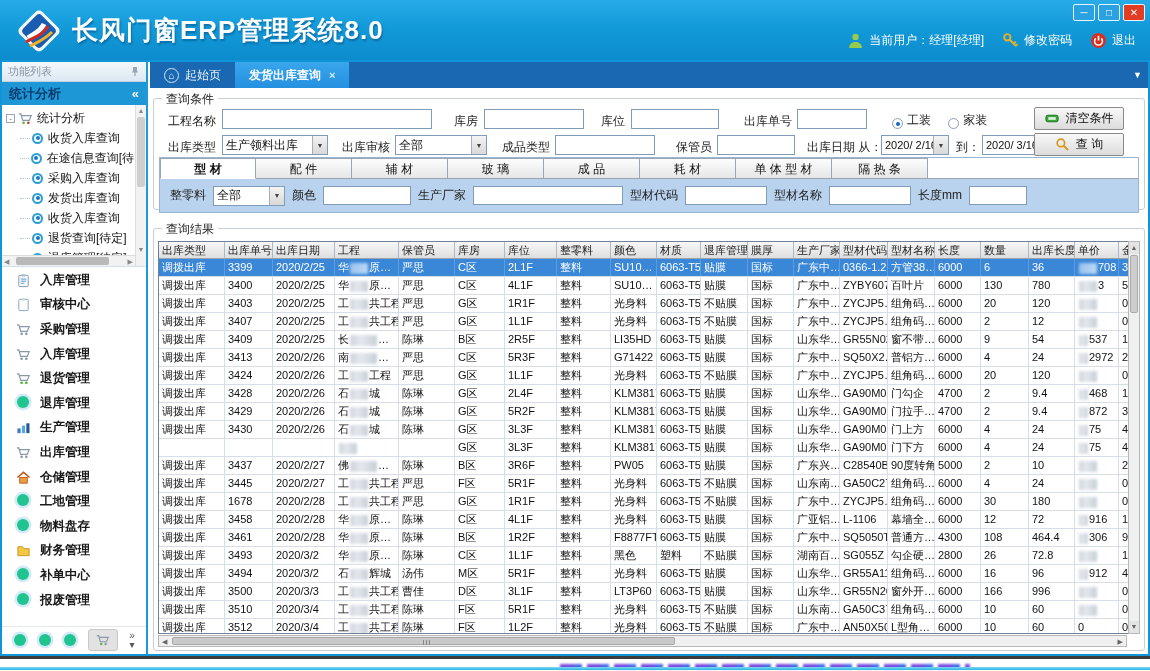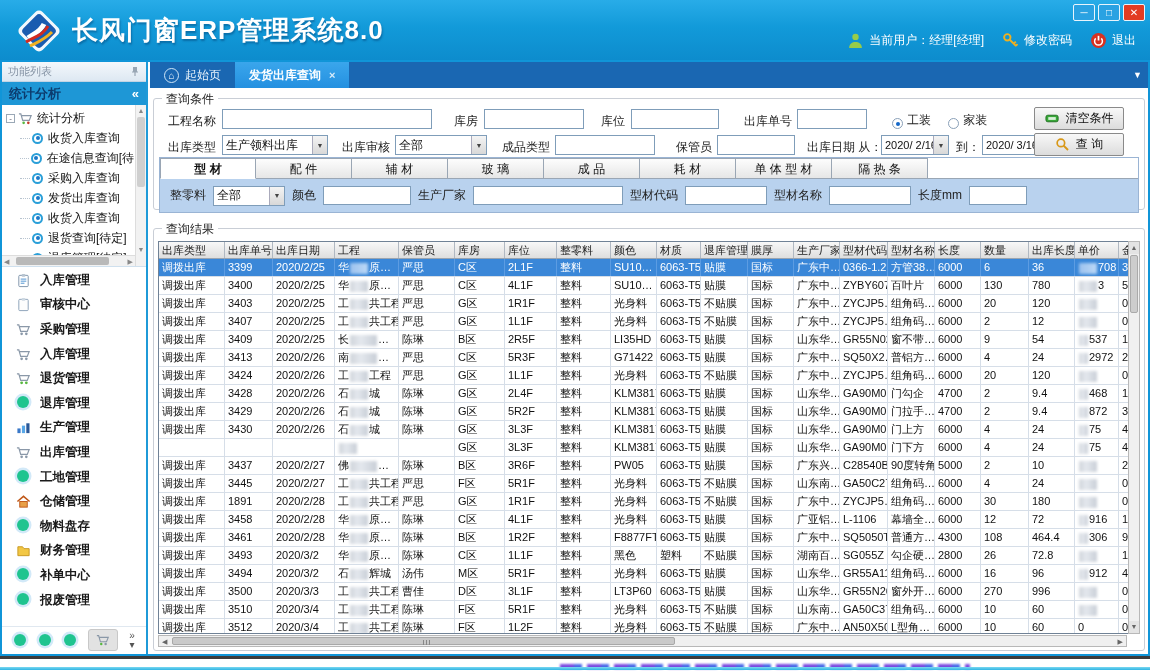--- a/index.html
+++ b/index.html
@@ -309,32 +309,32 @@
                 <svg viewBox="0 0 16 16">
                   <path d="M1 3h2l2 7h7l2-5H4" fill="none" stroke="#8a98a8" stroke-width="1.3"></path>
                   <circle cx="6" cy="12.6" r="1.4" fill="#8a98a8"></circle>
                   <circle cx="11" cy="12.6" r="1.4" fill="#8a98a8"></circle>
                 </svg>
               </span>
      <span>出库管理</span>
             </div>
             <div class="mitem">
      <span style="display:flex;width:15px;height:15px">
-                <span class="c-ic"></span>
-              </span>
-     <span>工地管理</span>
-            </div>
-            <div class="mitem">
-     <span style="display:flex;width:15px;height:15px">
                 <svg viewBox="0 0 16 16">
                   <path d="M1.5 8l6.5-5.5L14.5 8" fill="none" stroke="#c05818" stroke-width="1.6"></path>
                   <rect x="4" y="8" width="8" height="6" fill="#e8a048" stroke="#c05818"></rect>
                 </svg>
               </span>
      <span>仓储管理</span>
+            </div>
+            <div class="mitem">
+     <span style="display:flex;width:15px;height:15px">
+                <span class="c-ic"></span>
+              </span>
+     <span>工地管理</span>
             </div>
             <div class="mitem">
      <span style="display:flex;width:15px;height:15px">
                 <span class="c-ic"></span>
               </span>
      <span>物料盘存</span>
             </div>
             <div class="mitem">
      <span style="display:flex;width:15px;height:15px">
                 <svg viewBox="0 0 16 16">
@@ -786,21 +786,21 @@
                 <div class="gcell" style="width:48px">GA50C27</div>
                 <div class="gcell" style="width:47px">组角码…</div>
                 <div class="gcell" style="width:46px">6000</div>
                 <div class="gcell" style="width:48px">4</div>
                 <div class="gcell" style="width:46px">24</div>
                 <div class="gcell" style="width:44px"><span class="rd" style="width:18px"></span></div>
                 <div class="gcell" style="width:23px">0</div>
               </div>
               <div class="grow">
                 <div class="gcell" style="width:66px">调拨出库</div>
-                <div class="gcell" style="width:48px">1891</div>
+                <div class="gcell" style="width:48px">1678</div>
                 <div class="gcell" style="width:62px">2020/2/28</div>
                 <div class="gcell" style="width:64px">工<span class="rd" style="width:18px"></span>共工程</div>
                 <div class="gcell" style="width:56px">严思</div>
                 <div class="gcell" style="width:50px">G区</div>
                 <div class="gcell" style="width:52px">1R1F</div>
                 <div class="gcell" style="width:54px">整料</div>
                 <div class="gcell" style="width:46px">光身料</div>
                 <div class="gcell" style="width:44px">6063-T5</div>
                 <div class="gcell" style="width:47px">不贴膜</div>
                 <div class="gcell" style="width:46px">国标</div>
@@ -911,21 +911,21 @@
                 <div class="gcell" style="width:52px">3L1F</div>
                 <div class="gcell" style="width:54px">整料</div>
                 <div class="gcell" style="width:46px">LT3P60</div>
                 <div class="gcell" style="width:44px">6063-T5</div>
                 <div class="gcell" style="width:47px">贴膜</div>
                 <div class="gcell" style="width:46px">国标</div>
                 <div class="gcell" style="width:46px">山东华…</div>
                 <div class="gcell" style="width:48px">GR55N26</div>
                 <div class="gcell" style="width:47px">窗外开…</div>
                 <div class="gcell" style="width:46px">6000</div>
-                <div class="gcell" style="width:48px">270</div>
+                <div class="gcell" style="width:48px">166</div>
                 <div class="gcell" style="width:46px">996</div>
                 <div class="gcell" style="width:44px"><span class="rd" style="width:18px"></span></div>
                 <div class="gcell" style="width:23px">0</div>
               </div>
               <div class="grow">
                 <div class="gcell" style="width:66px">调拨出库</div>
                 <div class="gcell" style="width:48px">3510</div>
                 <div class="gcell" style="width:62px">2020/3/4</div>
                 <div class="gcell" style="width:64px">工<span class="rd" style="width:18px"></span>共工程</div>
                 <div class="gcell" style="width:56px">陈琳</div>

